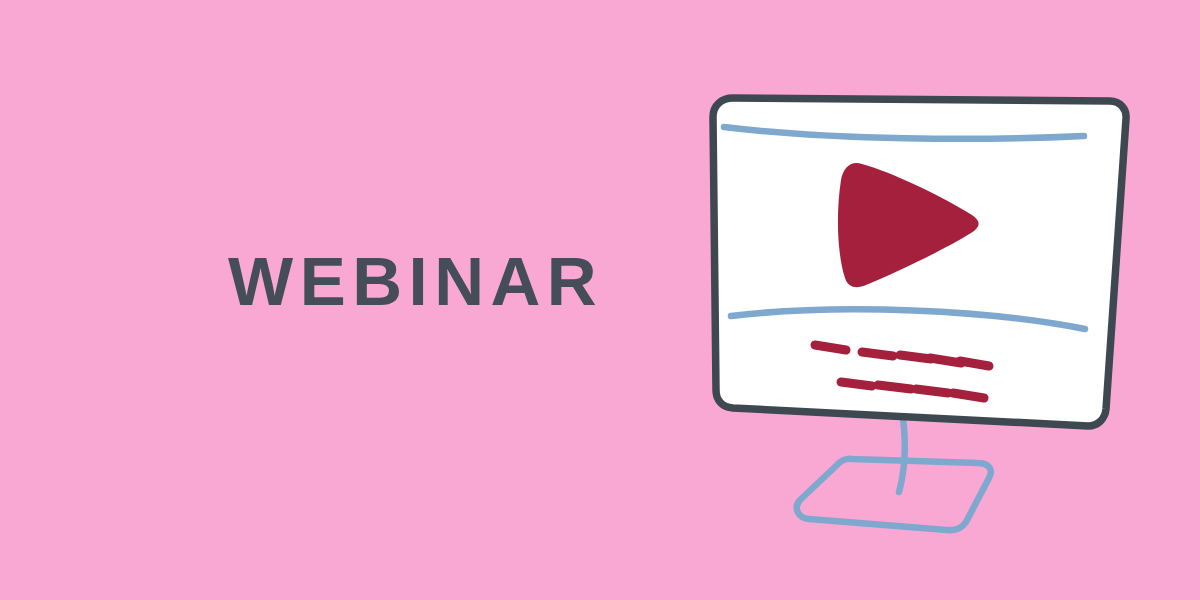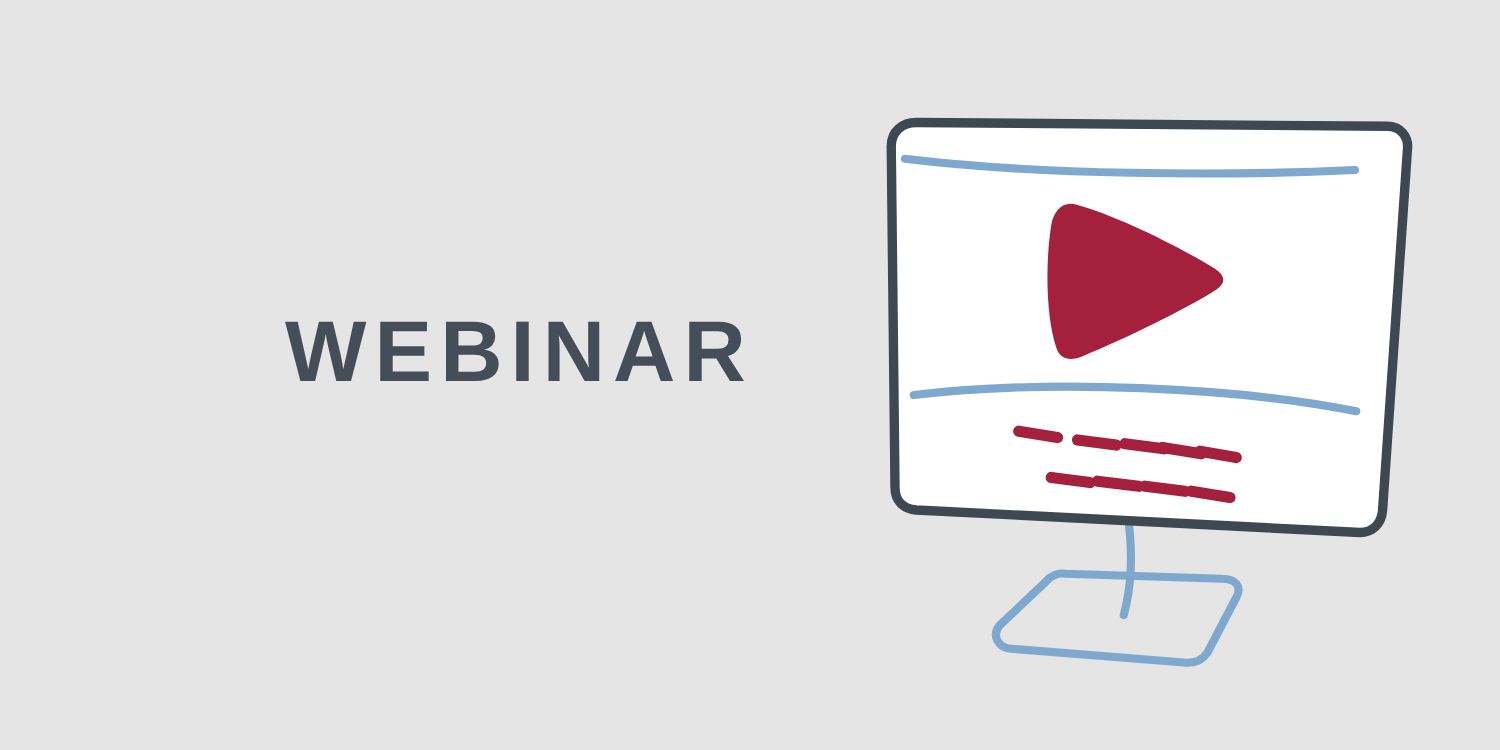--- a/index.html
+++ b/index.html
@@ -8,21 +8,21 @@
     padding: 0;
     background: #ffffff;
   }
   body {
     font-family: "Liberation Sans", sans-serif;
   }
   #banner {
     position: relative;
     width: 1200px;
     height: 600px;
-    background: #e5e5e5;
+    background: #f9a8d4;
     overflow: hidden;
   }
   #webinar-title {
     position: absolute;
     left: 228px;
     top: 246px;
     font-family: "Liberation Sans", sans-serif;
     font-size: 69px;
     font-weight: 700;
     letter-spacing: 6.5px;

